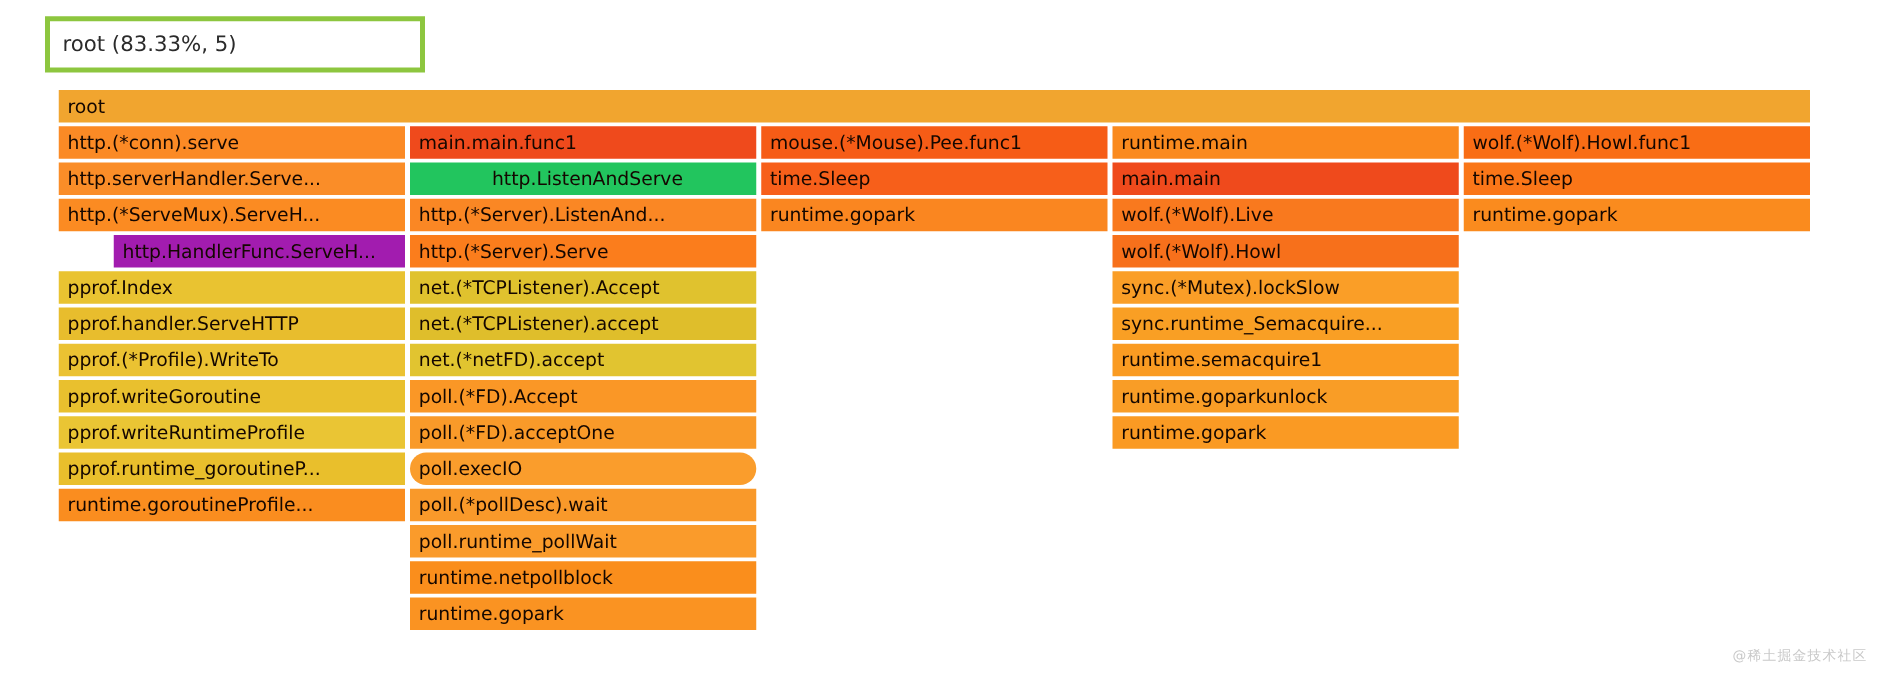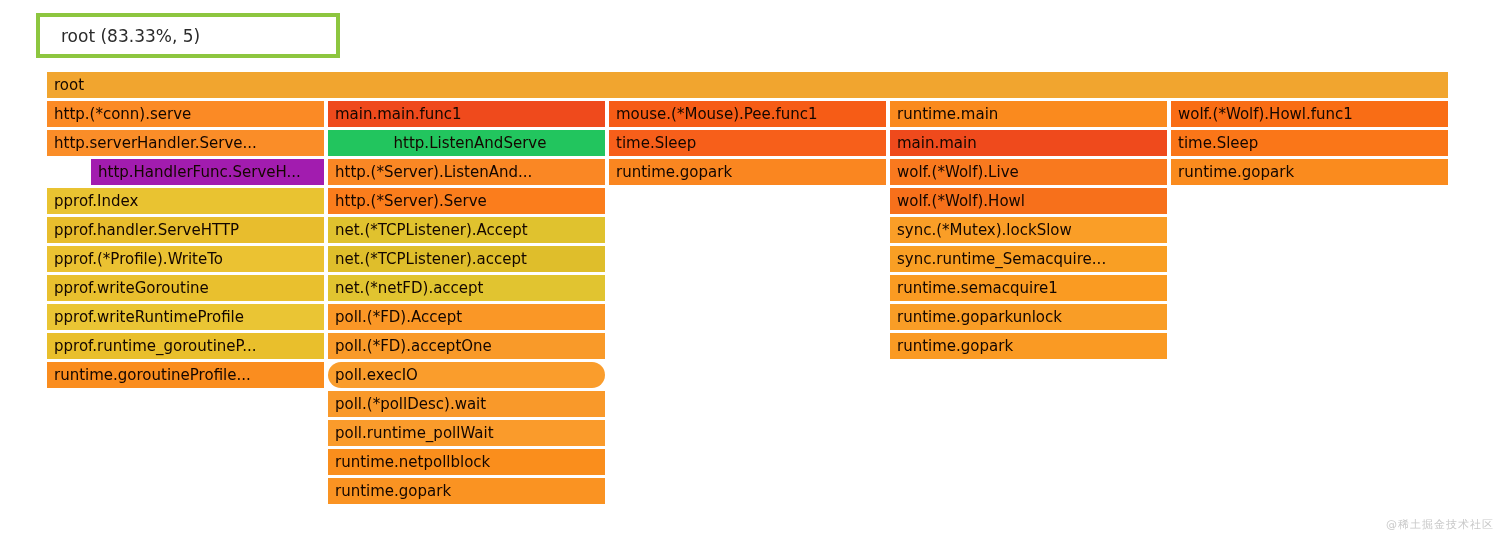--- a/index.html
+++ b/index.html
@@ -12,21 +12,21 @@
   }
   
   .tooltip-box {
     position: absolute;
     left: 36px; top: 13px;
     width: 304px; height: 45px;
     background: #ffffff;
     border: 4px solid #8dc63f;
     display: flex;
     align-items: center;
-    padding-left: 21px;
+    padding-left: 10px;
     font-size: 17px;
     color: #2b2b2b;
   }
   
   .flamegraph {
     position: absolute;
     left: 47px; top: 72px;
     width: 1401px;
   }
   .frame {
@@ -62,20 +62,21 @@
 <div class="tooltip-box">
   <span>root (83.33%, 5)</span>
 </div>
 
 <div class="flamegraph">
   <div class="frame root-frame" style="background: rgb(241, 165, 47);">root</div>
   <div class="flame-columns">
       <div class="flame-col">
         <div class="frame" title="http.(*conn).serve" style="background: rgb(251, 138, 37);">http.(*conn).serve</div>
         <div class="frame" title="http.serverHandler.Serve..." style="background: rgb(250, 141, 40);">http.serverHandler.Serve...</div>
+        <div class="frame" title="http.(*ServeMux).ServeH..." style="background: rgb(251, 139, 34);">http.(*ServeMux).ServeH...</div>
         <div class="frame" title="http.HandlerFunc.ServeH..." style="background: #a21caf; margin-left: 44px;">http.HandlerFunc.ServeH...</div>
         <div class="frame" title="pprof.Index" style="background: rgb(233, 195, 49);">pprof.Index</div>
         <div class="frame" title="pprof.handler.ServeHTTP" style="background: rgb(232, 189, 45);">pprof.handler.ServeHTTP</div>
         <div class="frame" title="pprof.(*Profile).WriteTo" style="background: rgb(235, 194, 50);">pprof.(*Profile).WriteTo</div>
         <div class="frame" title="pprof.writeGoroutine" style="background: rgb(233, 192, 46);">pprof.writeGoroutine</div>
         <div class="frame" title="pprof.writeRuntimeProfile" style="background: rgb(234, 197, 52);">pprof.writeRuntimeProfile</div>
         <div class="frame" title="pprof.runtime_goroutineP..." style="background: rgb(233, 191, 44);">pprof.runtime_goroutineP...</div>
         <div class="frame" title="runtime.goroutineProfile..." style="background: rgb(250, 141, 31);">runtime.goroutineProfile...</div>
       </div>
       <div class="flame-col">

